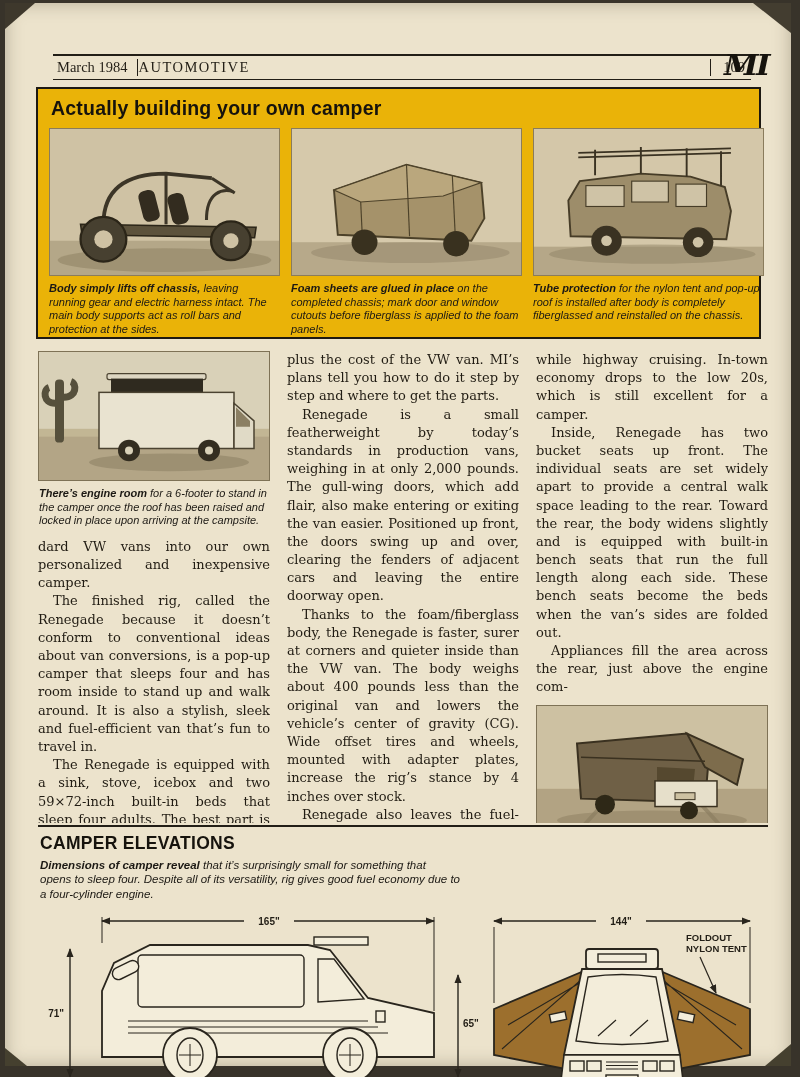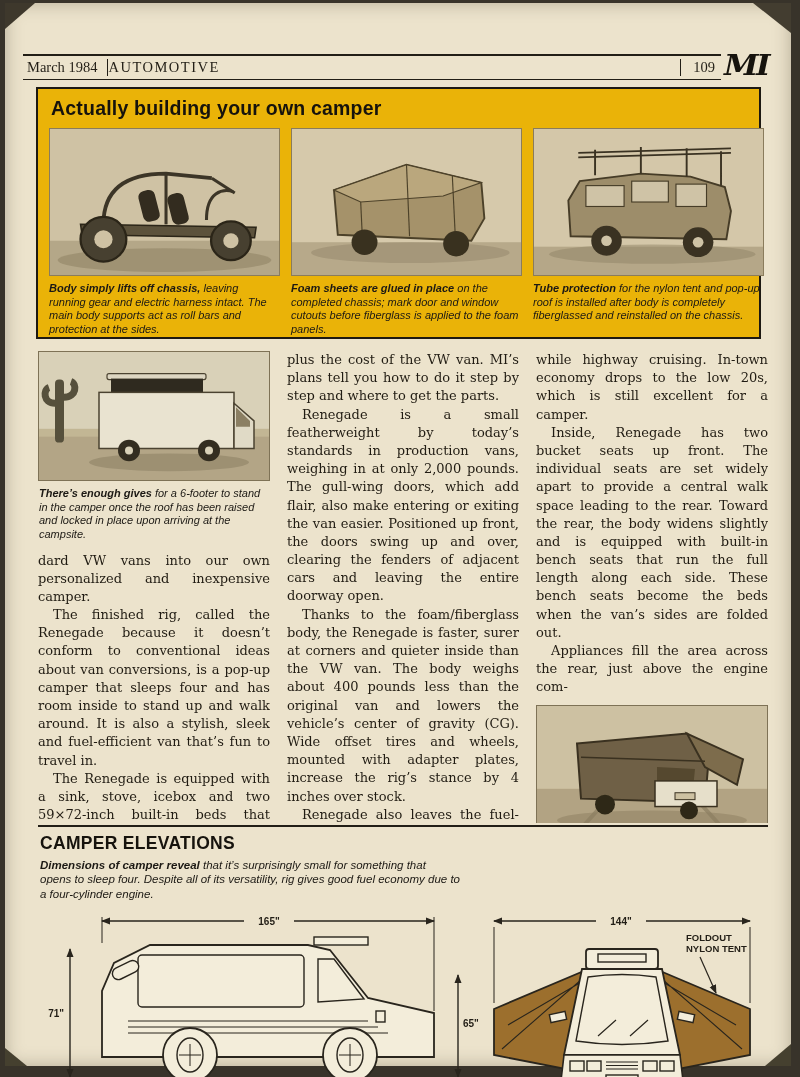--- a/index.html
+++ b/index.html
@@ -15,21 +15,21 @@
     box-shadow:inset 0 0 18px rgba(70,60,40,.35);
   }
   .corner{position:absolute;width:0;height:0;}
   .corner.tl{left:0;top:0;border-top:26px solid #3e382c;border-right:30px solid transparent;}
   .corner.tr{right:0;top:0;border-top:30px solid #433d30;border-left:38px solid transparent;}
   .corner.bl{left:0;bottom:0;border-bottom:18px solid #45402f;border-right:22px solid transparent;}
   .corner.br{right:0;bottom:0;border-bottom:22px solid #45402f;border-left:26px solid transparent;}
 
   
   .folio{
-    position:absolute;left:18px;top:51px;width:698px;height:23px;
+    position:absolute;left:48px;top:51px;width:698px;height:23px;
     border-top:2px solid #221e16;border-bottom:1.5px solid #221e16;
     display:flex;align-items:center;
     font-family:"Liberation Serif", serif;
     font-size:14.5px;color:#221e16;
   }
   .folio .issue{padding:0 10px 0 4px;border-right:1.5px solid #221e16;}
   .folio .section{flex:1;text-align:left;letter-spacing:1.5px;}
   .folio .pageno{padding:0 6px 0 12px;border-left:1.5px solid #221e16;}
   .logo{
     position:absolute;right:28px;top:47px;
@@ -180,21 +180,21 @@
           <rect x="72" y="27" width="92" height="15" fill="#2f2a1f"></rect>
           <rect x="60" y="41" width="135" height="57" fill="#e9e3d0" stroke="#4b4331" stroke-width="1.5"></rect>
           <path d="M195,52 L215,70 L215,98 L195,98 Z" fill="#e0dac6" stroke="#4b4331" stroke-width="1.5"></path>
           <path d="M197,56 L211,70 L211,76 L197,76 Z" fill="#8b7f63"></path>
           <circle cx="90" cy="100" r="11" fill="#332d20"></circle>
             <circle cx="90" cy="100" r="4" fill="#d9d1b8"></circle>
           <circle cx="170" cy="100" r="11" fill="#332d20"></circle>
             <circle cx="170" cy="100" r="4" fill="#d9d1b8"></circle>
         </svg>
       </figure>
-      <div class="cap"><b>There’s enough gives</b><span> for a 6-footer to stand in the camper once the roof has been raised and locked in place upon arriving at the campsite.</span></div>
+      <div class="cap"><b>There’s engine room</b><span> for a 6-footer to stand in the camper once the roof has been raised and locked in place upon arriving at the campsite.</span></div>
       <div class="body-text">
         <p>dard VW vans into our own personalized and inexpensive camper.</p>
         <p class="ind">The finished rig, called the Renegade because it doesn’t conform to conventional ideas about van conversions, is a pop-up camper that sleeps four and has room inside to stand up and walk around. It is also a stylish, sleek and fuel-efficient van that’s fun to travel in.</p>
         <p class="ind">The Renegade is equipped with a sink, stove, icebox and two 59×72-inch built-in beds that sleep four adults. The best part is that you can build your own fully equipped vehicle for about $2,500 worth of materials and accessories,</p>
       </div>
     </div>
 
     <div class="col">
       <div class="body-text">
         <p>plus the cost of the VW van. MI’s plans tell you how to do it step by step and where to get the parts.</p>

